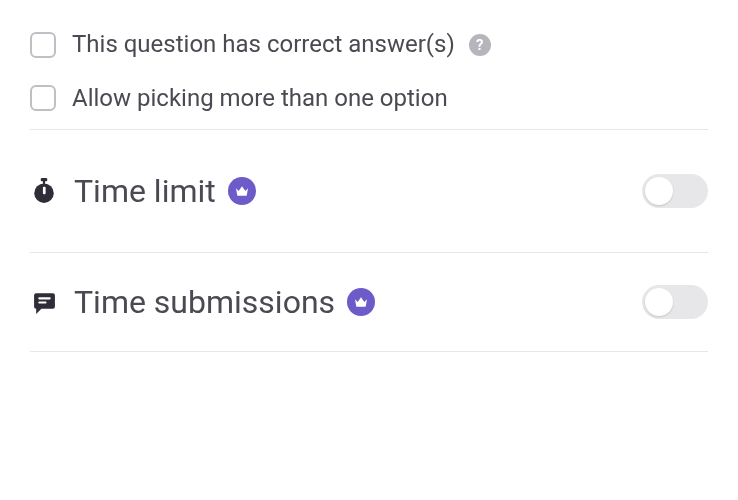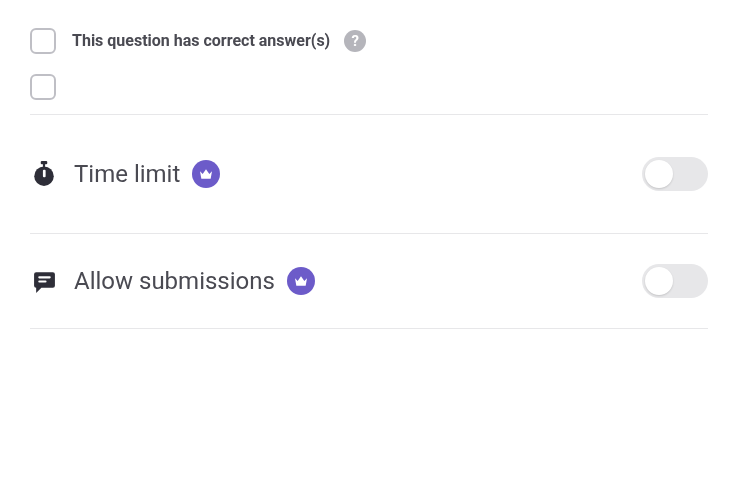--- a/index.html
+++ b/index.html
@@ -31,23 +31,23 @@
     width: 26px;
     height: 26px;
     border: 2px solid #bfbfc5;
     border-radius: 6px;
     background: #fff;
     flex: none;
     margin-right: 16px;
     cursor: pointer;
   }
   .option-label {
-    font-size: 16px;
+    font-size: 24px;
     color: #4a4a52;
-    font-weight: 700;
+    font-weight: 400;
     line-height: 1.4;
     text-align: center;
   }
   .help-icon {
     width: 22px;
     height: 22px;
     border-radius: 50%;
     background: #b5b5bb;
     margin-left: 14px;
     position: relative;
@@ -72,21 +72,21 @@
   .setting-icon {
     width: 28px;
     height: 28px;
     flex: none;
     margin-right: 16px;
     display: flex;
     align-items: center;
     justify-content: center;
   }
   .setting-label {
-    font-size: 24px;
+    font-size: 32px;
     color: #4a4a52;
     font-weight: 400;
     text-align: right;
   }
   .crown-badge {
     width: 28px;
     height: 28px;
     border-radius: 50%;
     background: #6c5bc9;
     display: flex;
@@ -127,20 +127,21 @@
 <div class="container">
 
   <div class="option-row">
     <div class="checkbox"></div>
     <span class="option-label">This question has correct answer(s)</span>
     <span class="help-icon"></span>
   </div>
 
   <div class="option-row">
     <div class="checkbox"></div>
+    <span class="option-label">Allow picking more than one option</span>
   </div>
 
   <div class="divider"></div>
 
   <div class="setting-row">
     <span class="setting-icon">
       <svg viewBox="0 0 24 24" width="26" height="26">
         <rect x="9" y="0" width="6" height="3" rx="1" fill="#2e2e38"></rect>
         <rect x="11" y="2.5" width="2" height="3" fill="#2e2e38"></rect>
         <circle cx="12" cy="14" r="9" fill="#2e2e38"></circle>
@@ -162,21 +163,21 @@
   <div class="divider"></div>
 
   <div class="setting-row" style="padding:30px 0;">
     <span class="setting-icon">
       <svg viewBox="0 0 24 24" width="25" height="25">
         <path d="M4 3 h16 a2 2 0 0 1 2 2 v11 a2 2 0 0 1 -2 2 h-11 l-5 5 v-5 a2 2 0 0 1 -2 -2 v-11 a2 2 0 0 1 2 -2 z" fill="#2e2e38"></path>
         <rect x="6" y="7" width="12" height="2" rx="1" fill="#ffffff"></rect>
         <rect x="6" y="11" width="8" height="2" rx="1" fill="#ffffff"></rect>
       </svg>
     </span>
-    <span class="setting-label">Allow submissions</span>
+    <span class="setting-label">Time submissions</span>
     <span class="crown-badge">
       <svg viewBox="0 0 24 24" width="16" height="16">
         <path d="M3 8 L7 12 L12 5 L17 12 L21 8 L19 19 L5 19 Z" fill="#ffffff"></path>
       </svg>
     </span>
     <span class="spacer"></span>
     <div class="toggle">
       <div class="toggle-knob"></div>
     </div>
   </div>

